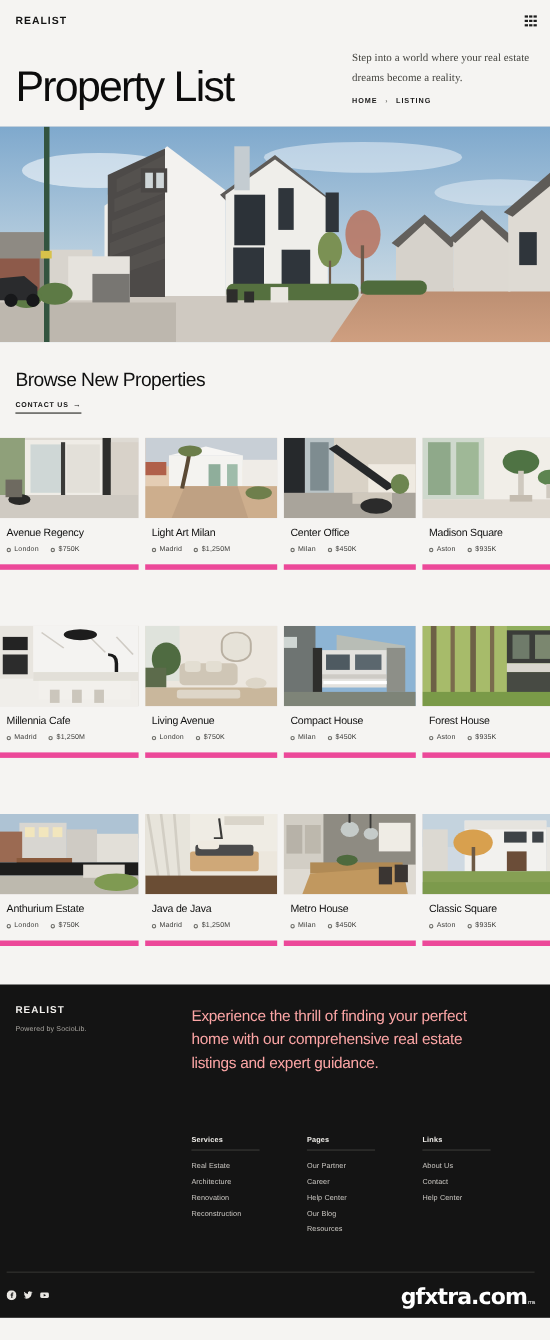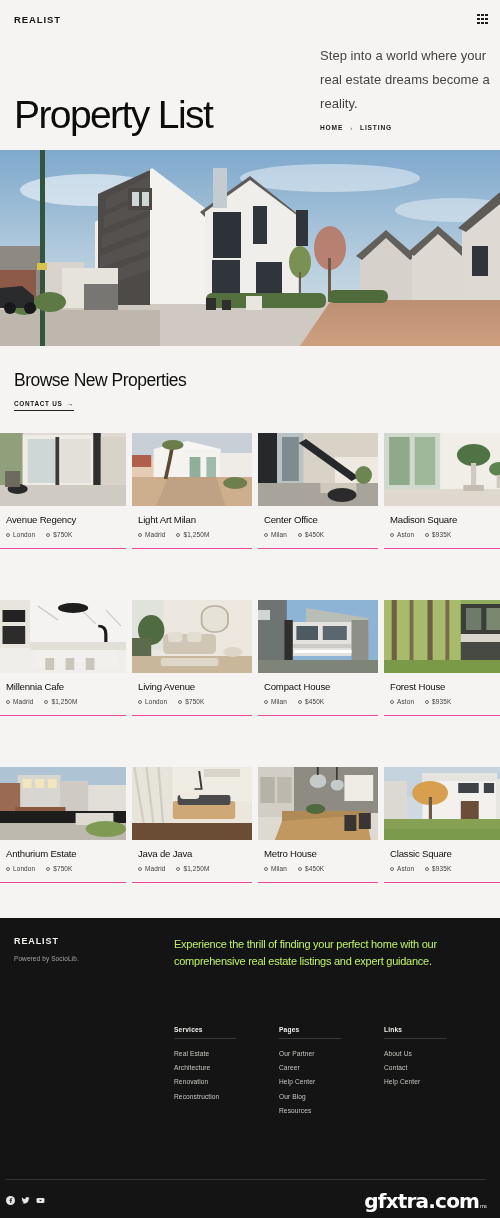--- a/index.html
+++ b/index.html
@@ -48,25 +48,26 @@
   }
   .page-title {
     font-size: 39px;
     line-height: 0.98;
     font-weight: 400;
     letter-spacing: -1.6px;
     color: #0c0c0c;
   }
   .hero-right { width: 170px; padding-bottom: 3px; }
   .hero-sub {
-    font-size: 13px;
+    font-size: 10px;
     line-height: 1.85;
     color: #44443f;
     letter-spacing: 0.05px;
     margin-bottom: 8px;
+    font-family: Liberation Serif, serif;
   }
   .breadcrumb {
     display: flex;
     align-items: center;
     gap: 7px;
     font-size: 6.6px;
     letter-spacing: 0.85px;
     font-weight: 600;
     color: #1b1b1b;
   }
@@ -109,21 +110,21 @@
   .grid {
     margin-top: 22px;
     display: grid;
     grid-template-columns: 126px 120px 120px 128px;
     gap: 6px;
     padding: 0;
   }
   .card {
     background: #f5f4f2;
     padding-bottom: 10px;
-    border-bottom: 1px solid #ec4899;
+    border-bottom: 5px solid #ec4899;
     cursor: pointer;
   }
   .card-img {
     width: 100%;
     height: 73px;
     overflow: hidden;
     display: block;
     background: #ddd8d2;
   }
   .card-img svg { display: block; width: 100%; height: 73px; }
@@ -173,24 +174,24 @@
     letter-spacing: 0.9px;
     color: #f3f1ee;
   }
   .f-powered {
     margin-top: 9px;
     font-size: 6.4px;
     color: #a9a6a1;
     letter-spacing: 0.15px;
   }
   .footer-lead {
-    font-size: 11px;
+    font-size: 14px;
     line-height: 1.52;
     letter-spacing: -0.25px;
-    color: #bef264;
+    color: #fca5a5;
     font-weight: 400;
     max-width: 270px;
   }
   .footer-cols {
     display: flex;
     margin-top: 56px;
     padding-left: 160px;
   }
   .fcol { width: 105px; flex: none; }
   .fcol:last-child { width: auto; }

